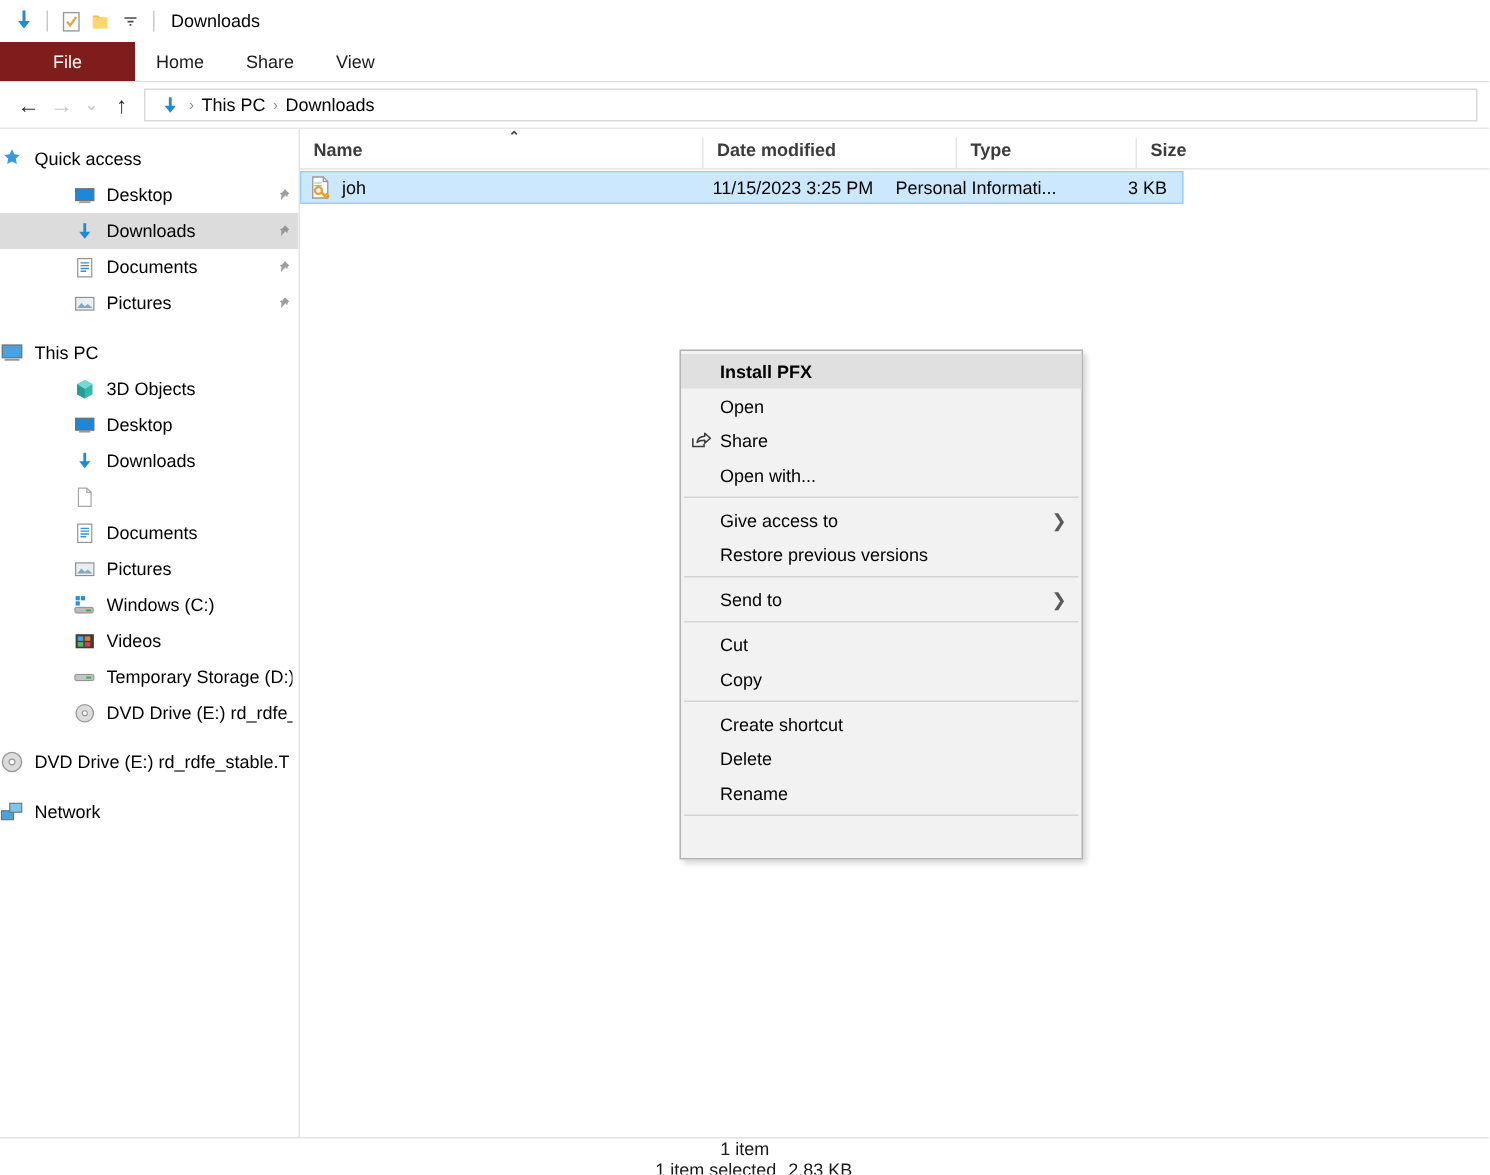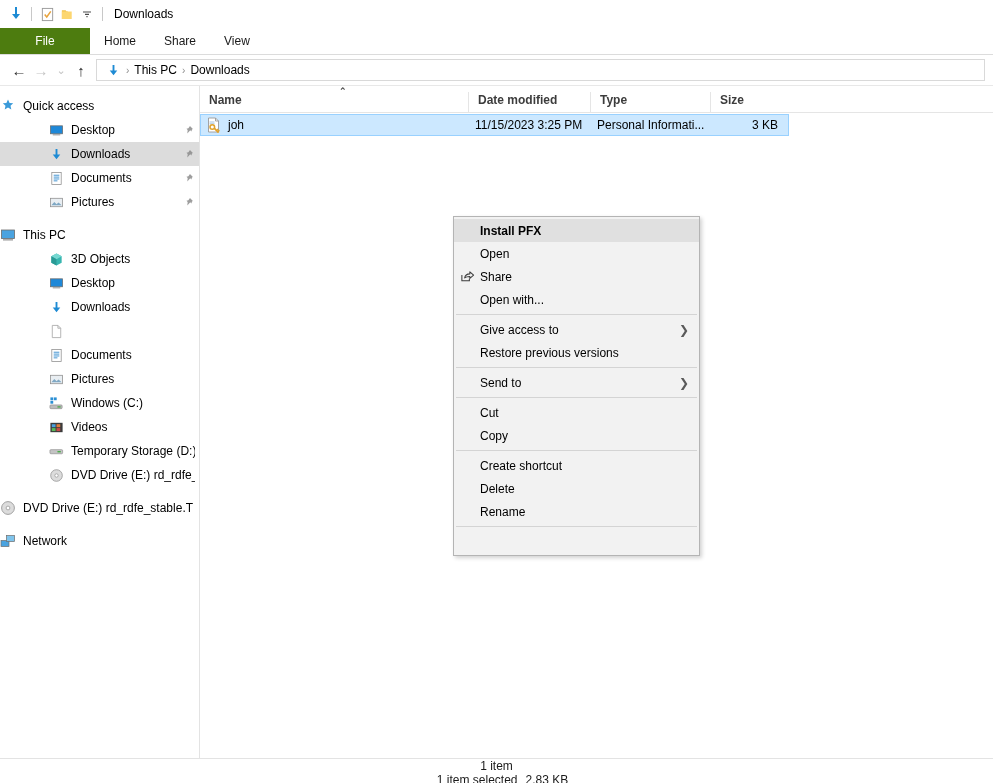--- a/index.html
+++ b/index.html
@@ -60,21 +60,21 @@
   .tab {
     display: flex;
     align-items: center;
     justify-content: center;
     font-size: 12px;
     color: #1a1a1a;
     padding: 0 14px;
     white-space: nowrap;
   }
   .tab.file {
-    background: #4d7c0f;
+    background: #7f1d1d;
     color: #ffffff;
     min-width: 54px;
     padding: 0 18px;
   }
 
   
   .navbar {
     height: 30px;
     display: flex;
     align-items: center;
@@ -191,21 +191,21 @@
     box-sizing: border-box;
     border-left: 1px solid #e5e5e5;
     height: 20px;
     display: flex;
     align-items: center;
     white-space: nowrap;
   }
   .col:first-child { border-left: none; }
   .col.c-name { width: 268px; flex: 0 0 268px; }
   .col.c-date { width: 122px; flex: 0 0 122px; }
-  .col.c-type { width: 120px; flex: 0 0 120px; }
+  .col.c-type { width: 120px; flex: 0 0 120px; margin-left: 47px; }
   .col.c-size { width: 80px; flex: 0 0 80px; }
   .sort-caret {
     position: absolute;
     left: 139px;
     top: 1px;
     font-size: 9px;
     color: #4a4a4a;
     line-height: 1;
   }
 
@@ -239,22 +239,22 @@
   }
   .file-icon {
     width: 16px; height: 16px; margin-right: 6px; flex: 0 0 auto;
     display: inline-flex; align-items: center; justify-content: center;
   }
 
   
   .ctx-menu {
     position: absolute;
     left: 253px;
-    top: 130px;
-    width: 247px;
+    top: 147px;
+    width: 269px;
     background: #f2f2f2;
     border: 1px solid #b4b4b4;
     box-shadow: 2px 2px 4px rgba(0,0,0,.18);
     padding: 2px 0;
     box-sizing: border-box;
     z-index: 50;
   }
   .ctx-item {
     height: 23px;
     display: flex;

